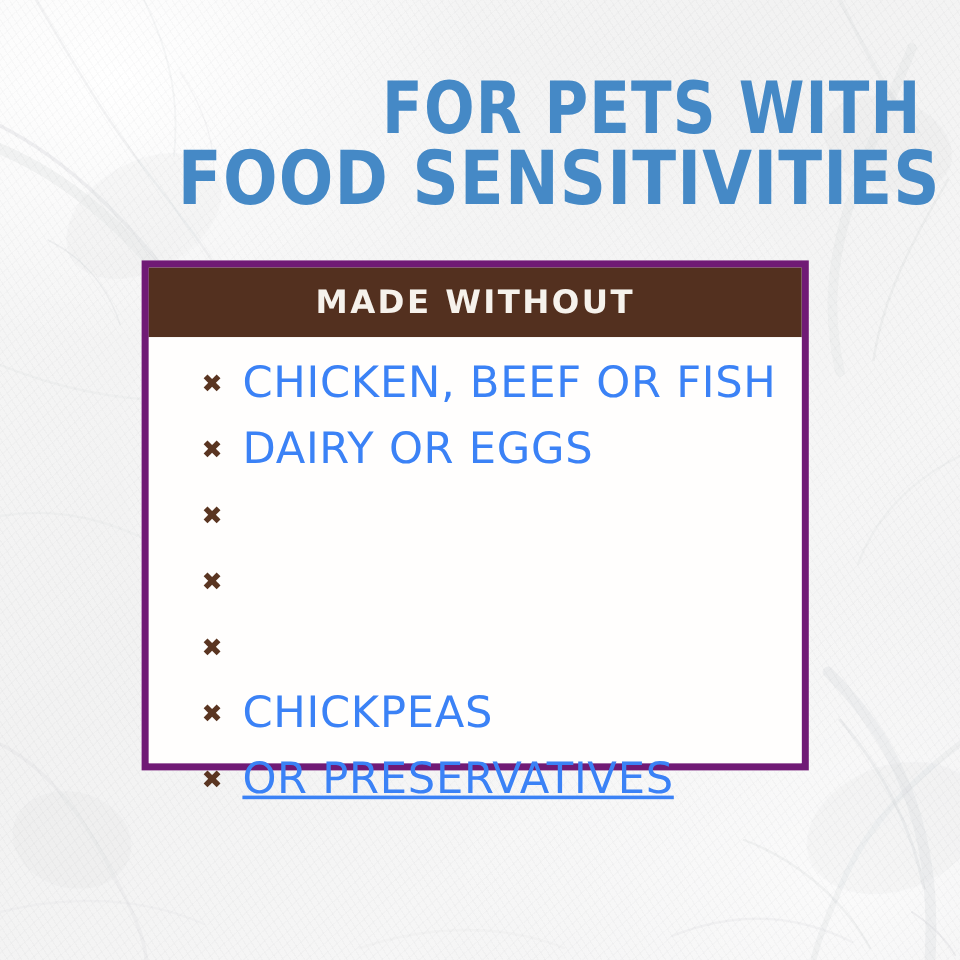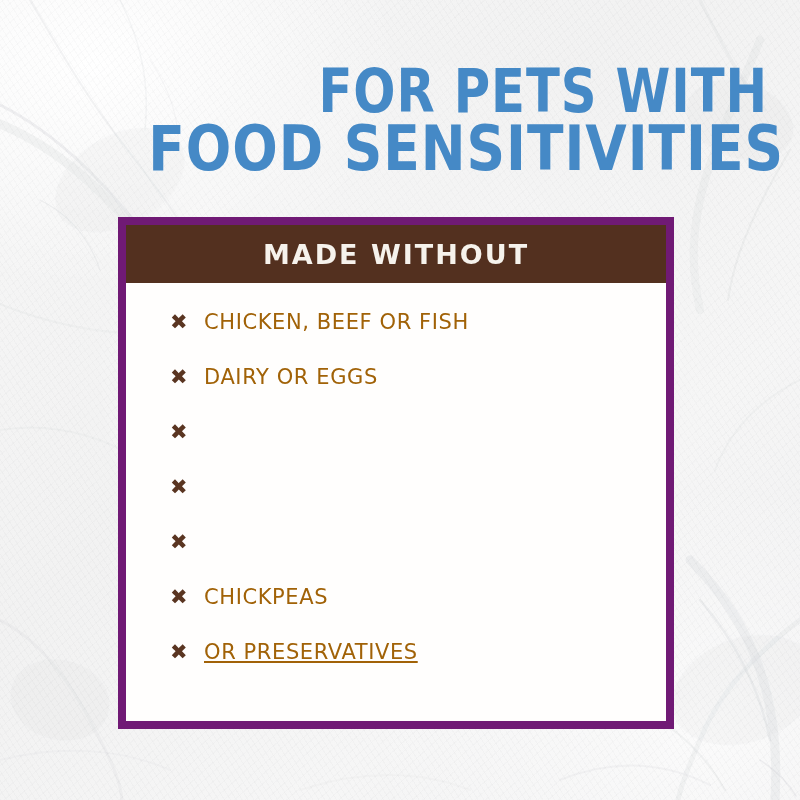--- a/index.html
+++ b/index.html
@@ -76,23 +76,23 @@
     font-size: 62px;
     transform: scaleX(0.96);
   }
 
   
   .card {
     position: absolute;
     left: 118px;
     top: 217px;
     width: 556px;
-    height: 512px;
+    height: 425px;
     background: #ffffff;
-    border: 8px solid #701a75;
+    border: 6px solid #701a75;
     box-sizing: border-box;
   }
   .card-header {
     height: 58px;
     background: #53301f;
     display: flex;
     align-items: center;
     justify-content: center;
   }
   .card-header-title {
@@ -128,24 +128,24 @@
     width: 20px;
     font-family: "DejaVu Sans", sans-serif;
     font-size: 21px;
     line-height: 34px;
     color: #5a3521;
     font-weight: bold;
     margin-right: 14px;
   }
   .item-text {
     font-family: "DejaVu Sans", "Liberation Sans", sans-serif;
-    font-size: 21px;
+    font-size: 36px;
     line-height: 34px;
     letter-spacing: 0.6px;
-    color: #a16207;
+    color: #3b82f6;
     text-transform: uppercase;
     font-weight: normal;
   }
   .item-text .l2 { display: block; text-decoration: underline; }
 </style>
 </head>
 <body>
 
 <div id="poster">
 

